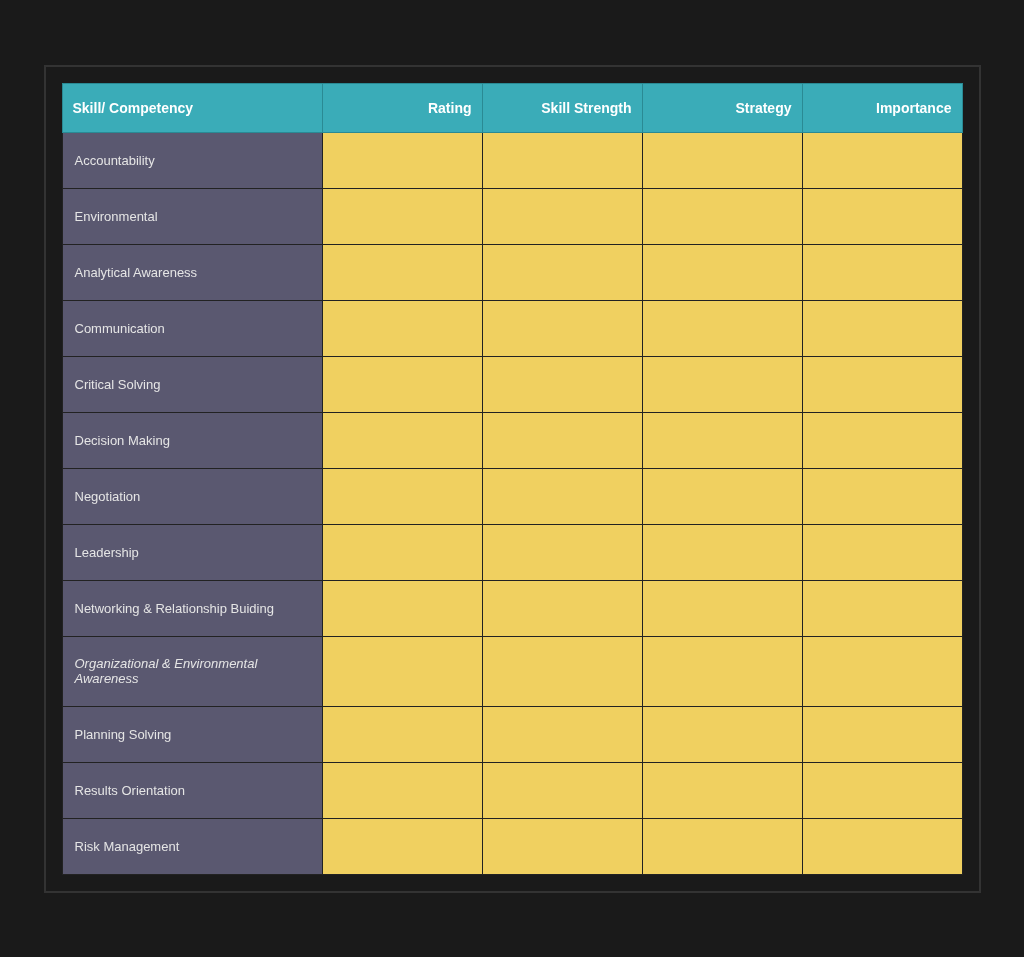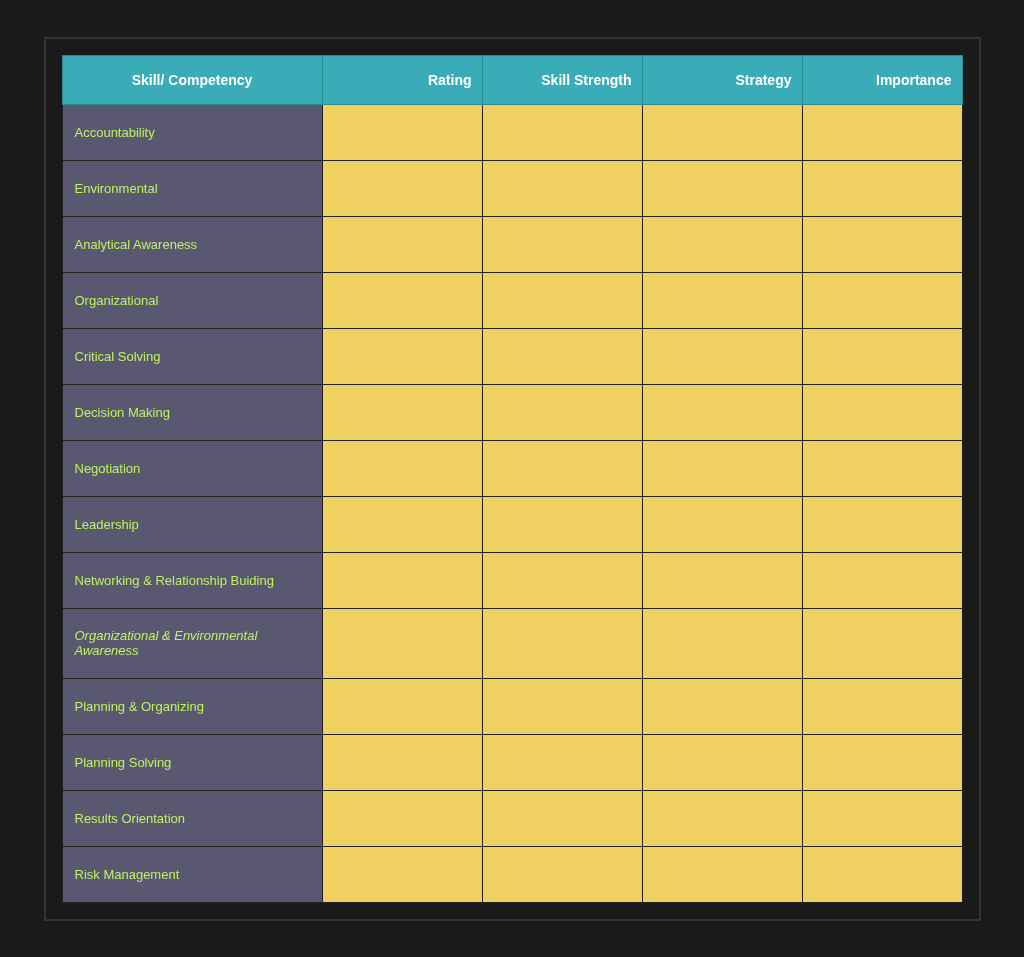--- a/index.html
+++ b/index.html
@@ -34,32 +34,32 @@
       background-color: #3aacb8;
       color: white;
       font-size: 14px;
       font-weight: 600;
       text-align: right;
       padding: 16px 10px;
       border: 1px solid #2a8a94;
     }
 
     thead tr th:first-child {
-      text-align: center;
+      text-align: left;
       width: 260px;
     }
 
     tbody tr td {
       border: 1px solid #222;
       padding: 0;
     }
 
     tbody tr td:first-child {
       background-color: #5a5870;
-      color: #bef264;
+      color: #e5e5e5;
       font-size: 13px;
       padding: 14px 12px;
       width: 260px;
       vertical-align: middle;
     }
 
     tbody tr td:not(:first-child) {
       background-color: #f0d060;
       height: 56px;
       min-width: 160px;
@@ -106,21 +106,21 @@
           <td></td>
         </tr>
         <tr>
           <td>Analytical Awareness</td>
           <td></td>
           <td></td>
           <td></td>
           <td></td>
         </tr>
         <tr>
-          <td>Organizational</td>
+          <td>Communication</td>
           <td></td>
           <td></td>
           <td></td>
           <td></td>
         </tr>
         <tr>
           <td>Critical Solving</td>
           <td></td>
           <td></td>
           <td></td>
@@ -155,27 +155,20 @@
           <td></td>
         </tr>
         <tr class="tall-row">
           <td>Organizational &amp; Environmental Awareness</td>
           <td></td>
           <td></td>
           <td></td>
           <td></td>
         </tr>
         <tr>
-          <td>Planning &amp; Organizing</td>
-          <td></td>
-          <td></td>
-          <td></td>
-          <td></td>
-        </tr>
-        <tr>
           <td>Planning Solving</td>
           <td></td>
           <td></td>
           <td></td>
           <td></td>
         </tr>
         <tr>
           <td>Results Orientation</td>
           <td></td>
           <td></td>

